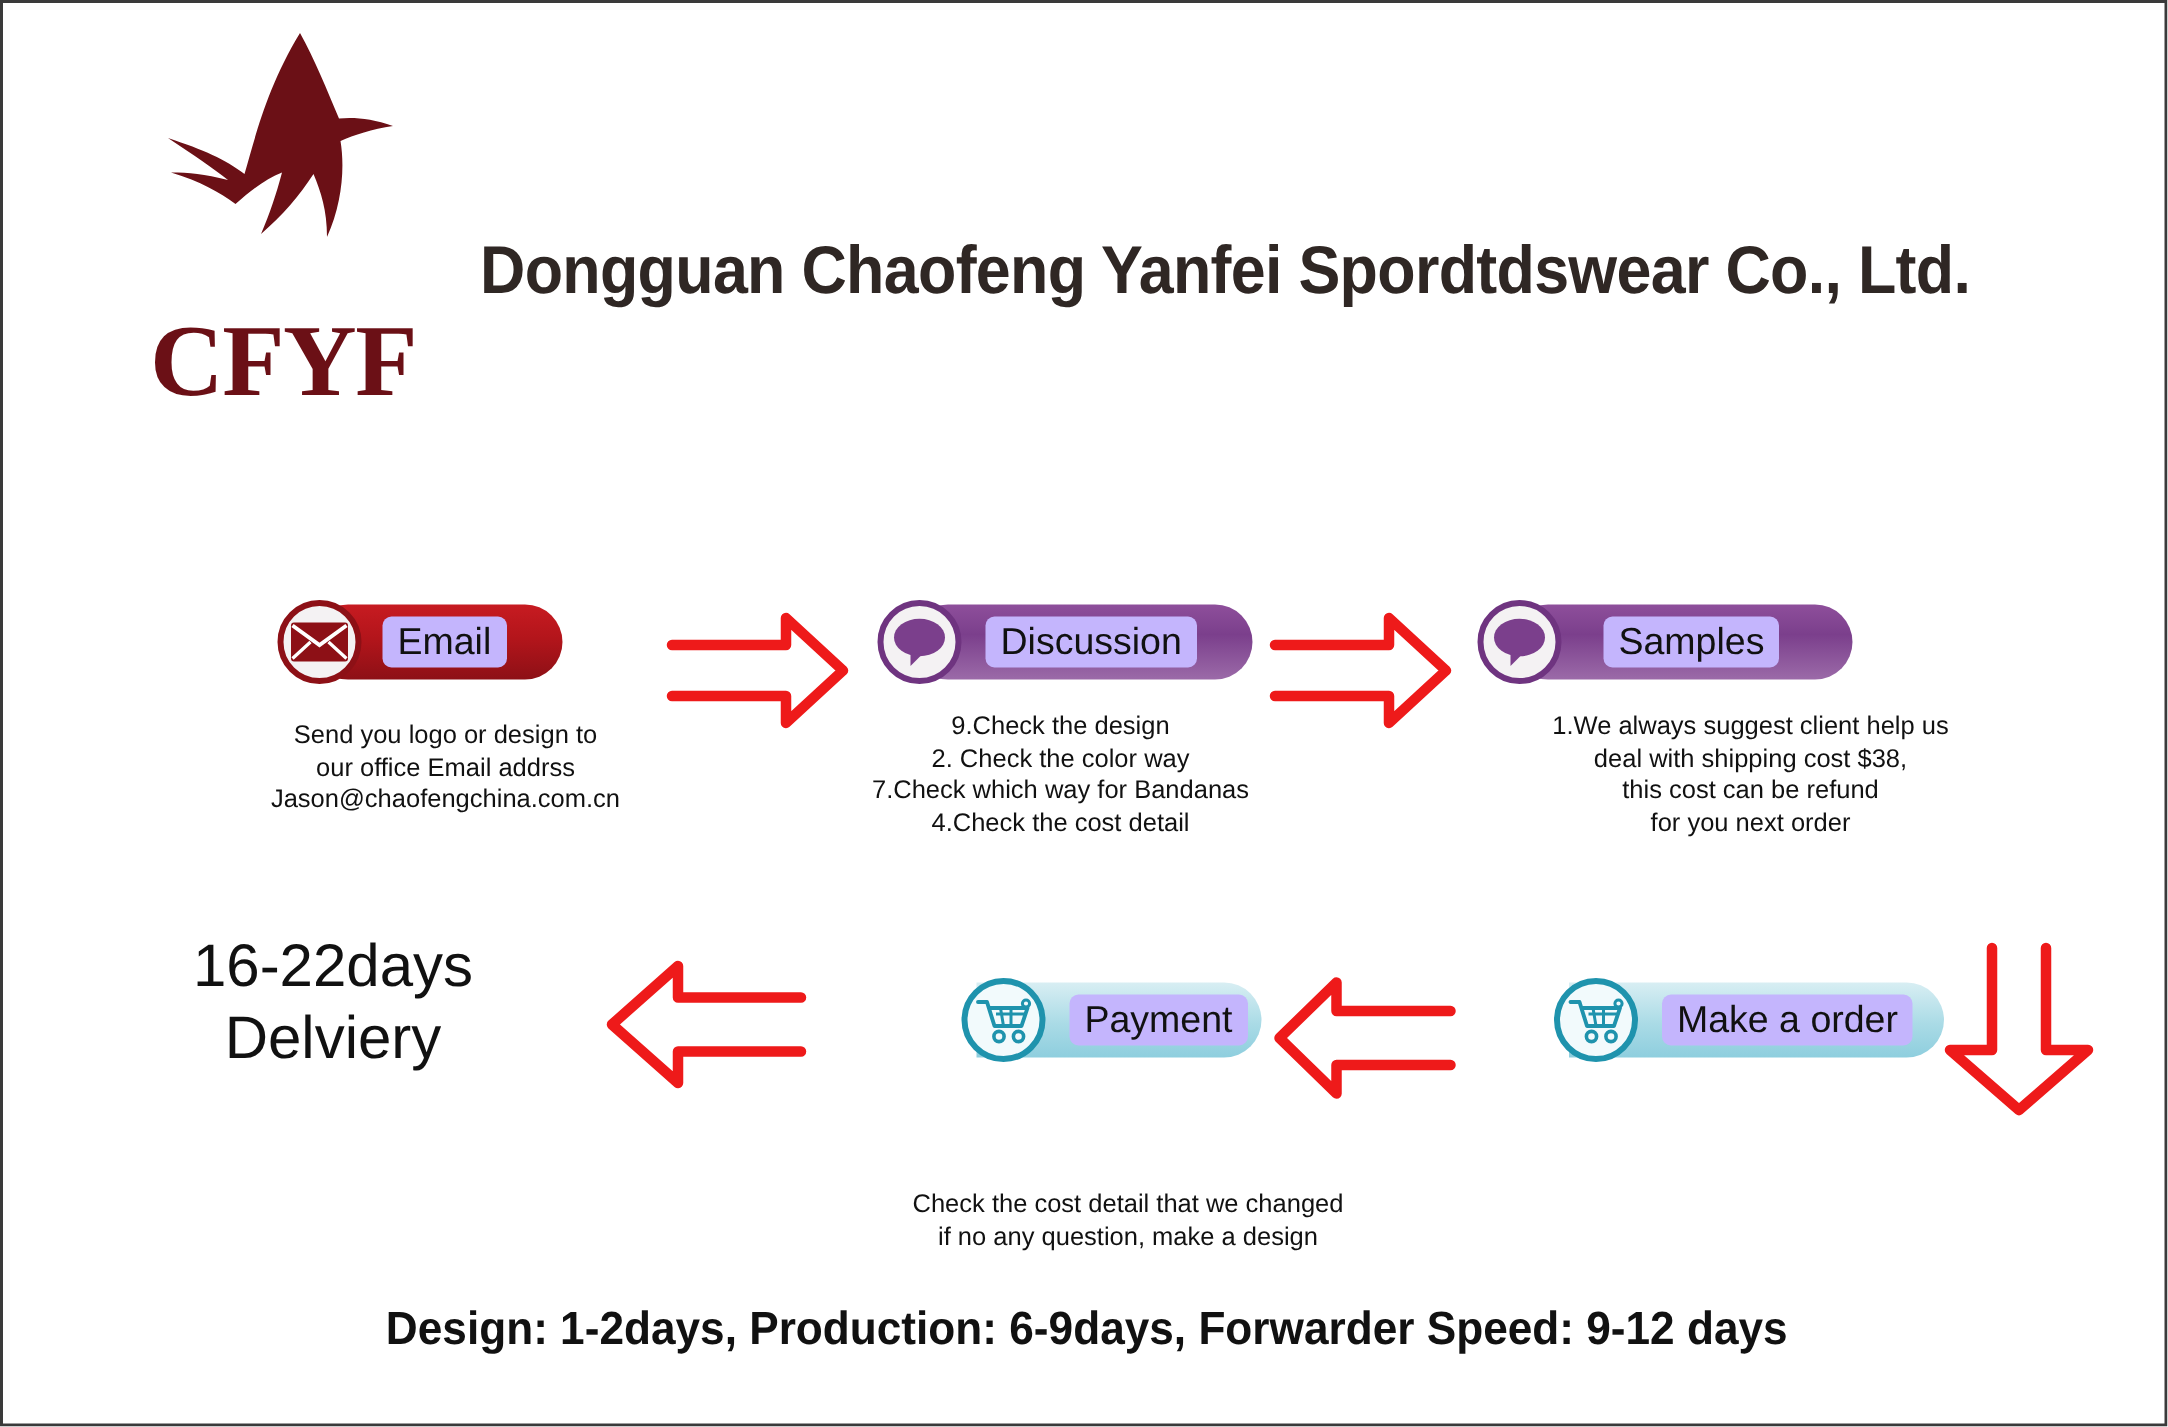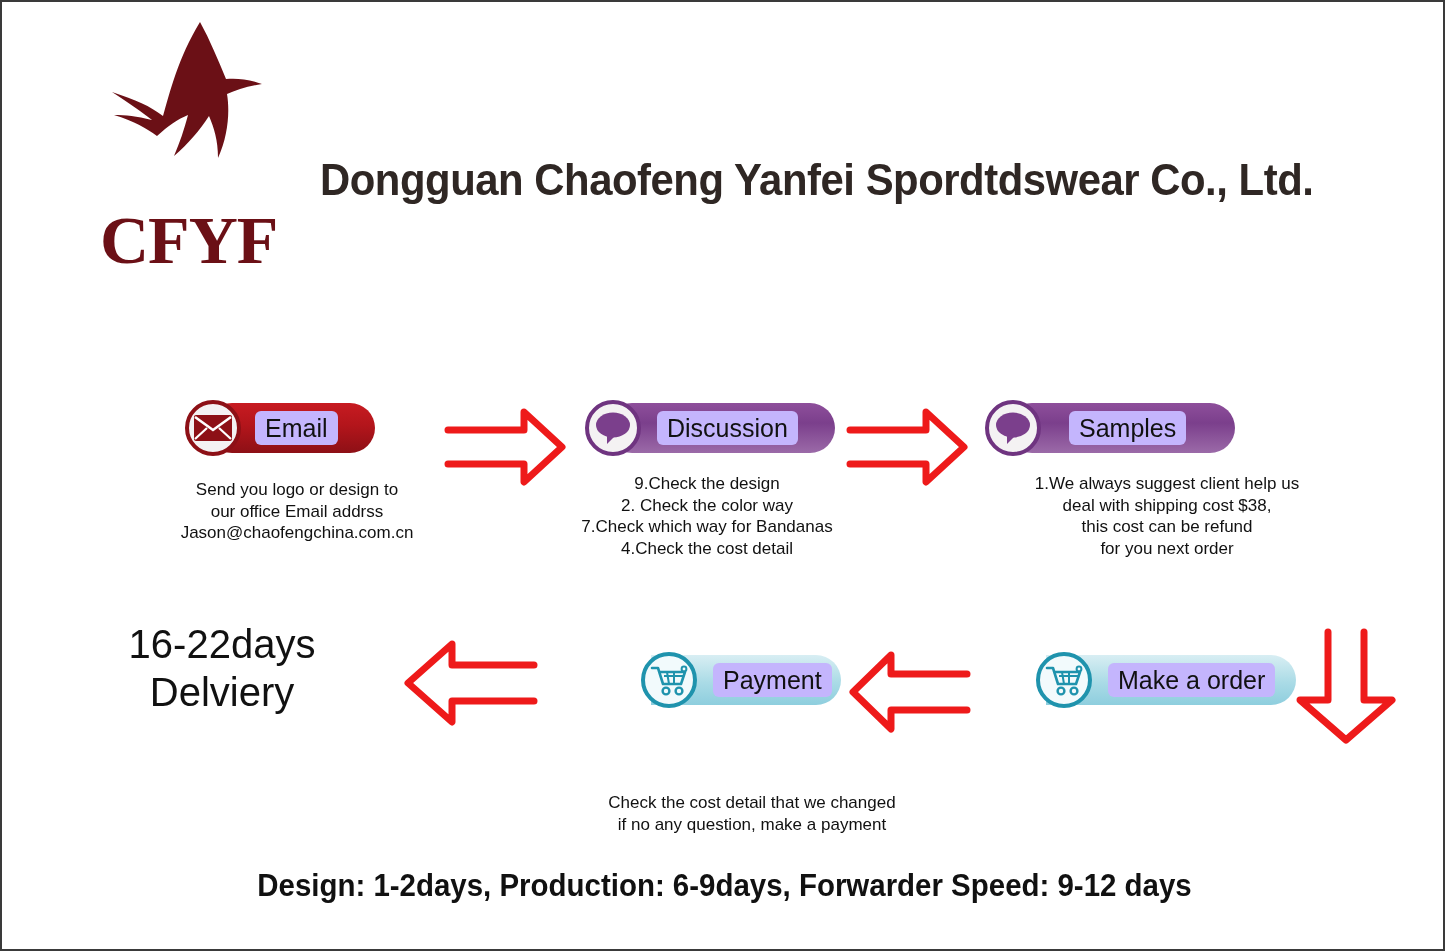--- a/index.html
+++ b/index.html
@@ -280,21 +280,21 @@
         <circle cx="16" cy="27" r="3.4" fill="none" stroke="#1f93ad" stroke-width="2.4"></circle>
         <circle cx="29" cy="27" r="3.4" fill="none" stroke="#1f93ad" stroke-width="2.4"></circle>
         <circle cx="34" cy="5" r="2.4" fill="none" stroke="#1f93ad" stroke-width="2"></circle>
       </svg>
     </div>
     <div class="badge-label" style="left:72px;">Payment</div>
   </div>
 
   <div class="caption" style="left:505px; top:790px; width:490px;">
     <div>Check the cost detail that we changed</div>
-    <div>if no any question, make a payment</div>
+    <div>if no any question, make a design</div>
   </div>
 
   <svg class="arrow" style="left:398px; top:632px;" width="142" height="98" viewBox="0 0 142 98">
     <path d="M134 31 L52 31 L52 10 L8 49 L52 88 L52 67 L134 67" fill="none" stroke="#ee1a1a" stroke-width="7" stroke-linejoin="round" stroke-linecap="round"></path>
   </svg>
 
   <div class="delivery">
     <span>16-22days</span>
     <span class="line2">Delviery</span>
   </div>

